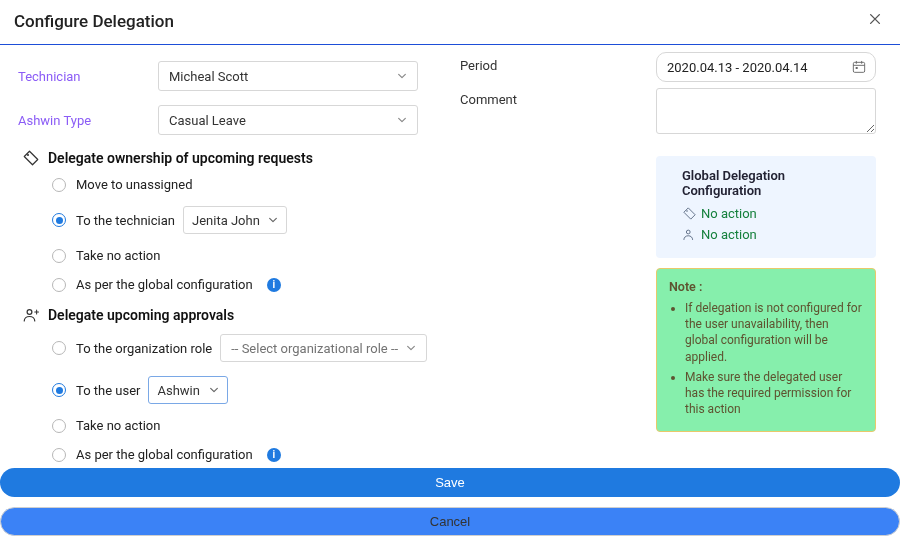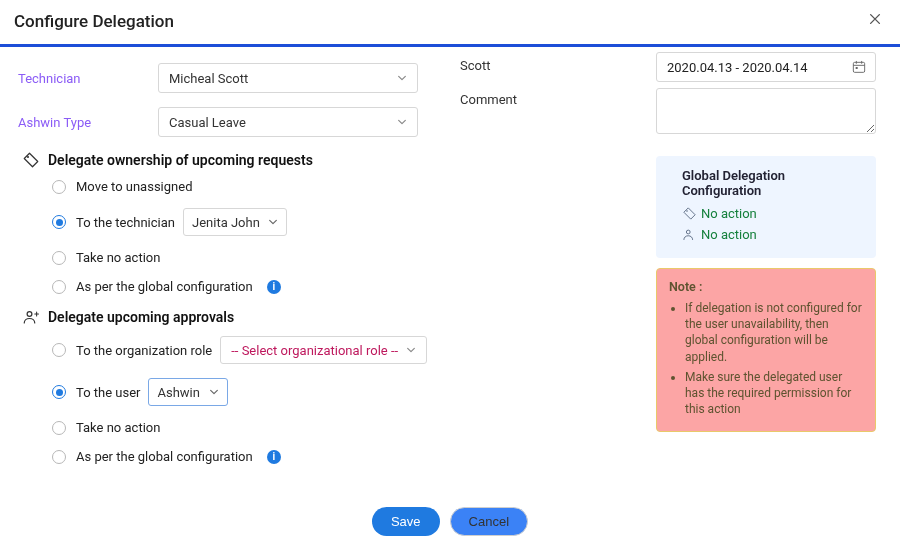--- a/index.html
+++ b/index.html
@@ -9,21 +9,21 @@
     font-size: 13px;
     color: #222;
     width: 900px;
     height: 546px;
     background: #fff;
     position: relative;
   }
   .header {
     display:flex; align-items:center; justify-content:space-between;
     padding: 8px 14px 10px 14px;
-    border-bottom: 3px solid #1d4ed8;
+    border-bottom: 1px solid #1d4ed8;
   }
   .header h1 {
     font-size: 17px; font-weight: 500; margin:0; color:#222;
   }
   .close-btn {
     background:none; border:none; cursor:pointer; padding:4px;
     color:#666; font-size:16px;
   }
   .content {
     display:flex;
@@ -41,21 +41,21 @@
     padding: 0 10px; color:#333; font-size:13px;
     cursor:pointer;
   }
   .select-box.small { width:auto; min-width: 80px; padding:0 8px; height:28px; }
   .select-box.small.blue { border-color:#7aa8e6; }
   .select-box.medium { width:auto; min-width:200px; padding:0 10px; height:28px; }
   .chevron { margin-left:8px; display:inline-flex; }
   .chevron svg { width:10px; height:10px; }
   .period-box {
     width: 220px; height:30px;
-    border:1px solid #d7d7d7; border-radius:3px;
+    border:1px solid #d7d7d7; border-radius:10px;
     display:flex; align-items:center; justify-content:space-between;
     padding:0 8px 0 10px; font-size:13px; color:#222;
   }
   .period-box .cal { display:inline-flex; }
   .period-box .cal svg { width:16px; height:16px; }
   .comment-box {
     width:220px; height:46px;
     border:1px solid #d7d7d7; border-radius:3px;
     resize: both; font-family:inherit; font-size:13px;
     padding:6px 8px;
@@ -95,34 +95,35 @@
     margin-top: 88px;
   }
   .global-box h3 {
     margin:0 0 8px 0; font-size:13px; font-weight:600; color:#223;
   }
   .global-line { display:flex; align-items:center; gap:4px; font-size:13px; color:#15803d; margin:6px 0; }
   .global-line .gico { display:inline-flex; }
   .global-line .gico svg { width:15px; height:15px; }
   .note-box {
     border:1px solid #e9c96a;
-    background:#fca5a5;
+    background:#86efac;
     border-radius:4px;
     padding:10px 12px 10px 12px;
     margin-top:14px;
     color:#5e5330;
     font-size:12px;
   }
   .note-box h4 { margin:0 0 6px 0; font-size:12.5px; font-weight:600; color:#5e5330; }
   .note-box ul { margin:0; padding-left:16px; }
   .note-box li { margin:4px 0; line-height:1.35; }
   .footer {
     position:absolute; left:0; right:0; bottom:4px;
     display:flex; justify-content:center; gap:10px;
     padding:8px 0 6px 0;
+    flex-direction:column;
   }
   .btn {
     border-radius:16px; padding:6px 18px; font-size:13px;
     cursor:pointer; border:1px solid transparent;
   }
   .btn-primary { background:#1f7ae0; color:#fff; }
   .btn-secondary { background:#3b82f6; color:#333; border-color:#cfcfcf; }
 </style>
 </head>
 <body>
@@ -218,21 +219,21 @@
             </svg>
         </span>
         <span>Delegate upcoming approvals</span>
       </div>
 
       <div class="radio-item">
         <span class="radio"></span>
         <span class="rlabel-wrap">
           <span>To the organization role</span>
           <span class="select-box medium">
-            <span style="color:#be185d">-- Select organizational role --</span>
+            <span style="color:#737373">-- Select organizational role --</span>
             <span class="chevron">
               <svg viewBox="0 0 12 12">
                   <path d="M2 4 L6 8 L10 4" stroke="#888" stroke-width="1.4" fill="none" stroke-linecap="round" stroke-linejoin="round"></path>
                 </svg>
             </span>
           </span>
         </span>
       </div>
 
       <div class="radio-item">
@@ -268,21 +269,21 @@
 <style>
   .rt { position:absolute; }
   .rt-period-label { left:460px; top:58px; font-size:13px; color:#333; }
   .rt-period-box   { left:656px; top:52px; }
   .rt-comment-label{ left:460px; top:92px; font-size:13px; color:#333; }
   .rt-comment-box  { left:656px; top:88px; }
   .rt-global       { left:656px; top:156px; width:220px; }
   .rt-note         { left:656px; top:254px; width:220px; }
 </style>
 
-<div class="rt rt-period-label">Scott</div>
+<div class="rt rt-period-label">Period</div>
 <div class="rt rt-period-box">
   <div class="period-box">
     <span>2020.04.13 - 2020.04.14</span>
     <span class="cal">
       <svg viewBox="0 0 24 24">
           <rect x="3.5" y="5" width="17" height="15" rx="2" fill="none" stroke="#666" stroke-width="1.4"></rect>
           <path d="M3.5 9.5h17" stroke="#666" stroke-width="1.4"></path>
           <path d="M8 3.5v3M16 3.5v3" stroke="#666" stroke-width="1.4" stroke-linecap="round"></path>
           <rect x="7" y="12" width="3" height="3" fill="#666"></rect>
         </svg>

